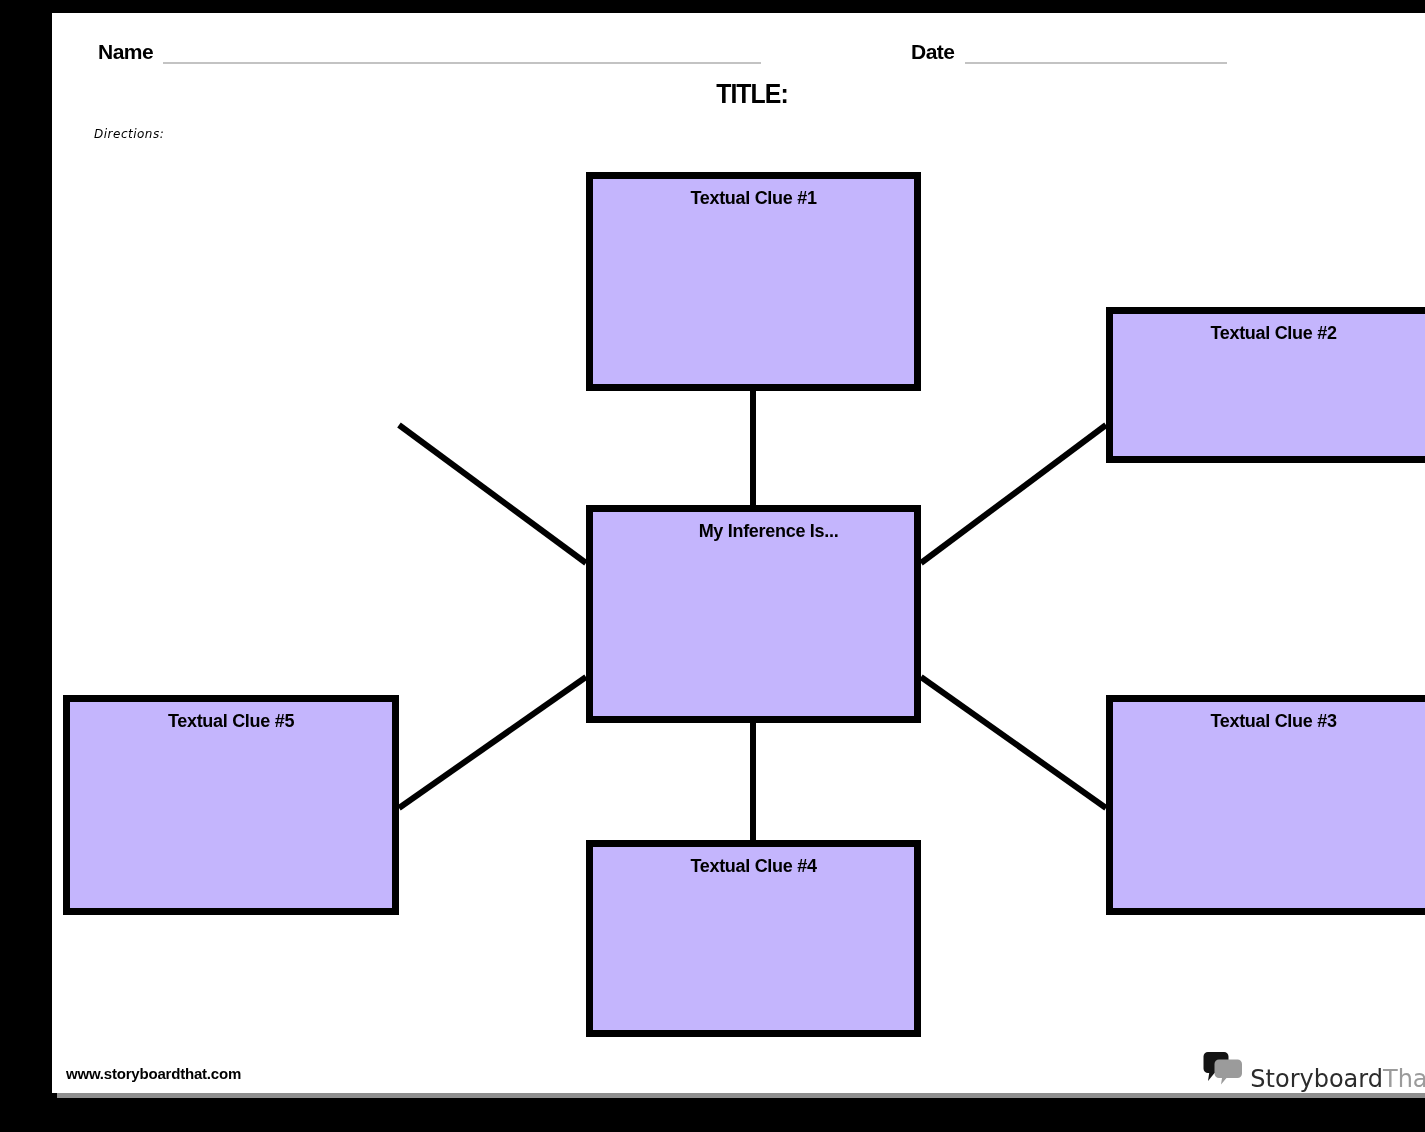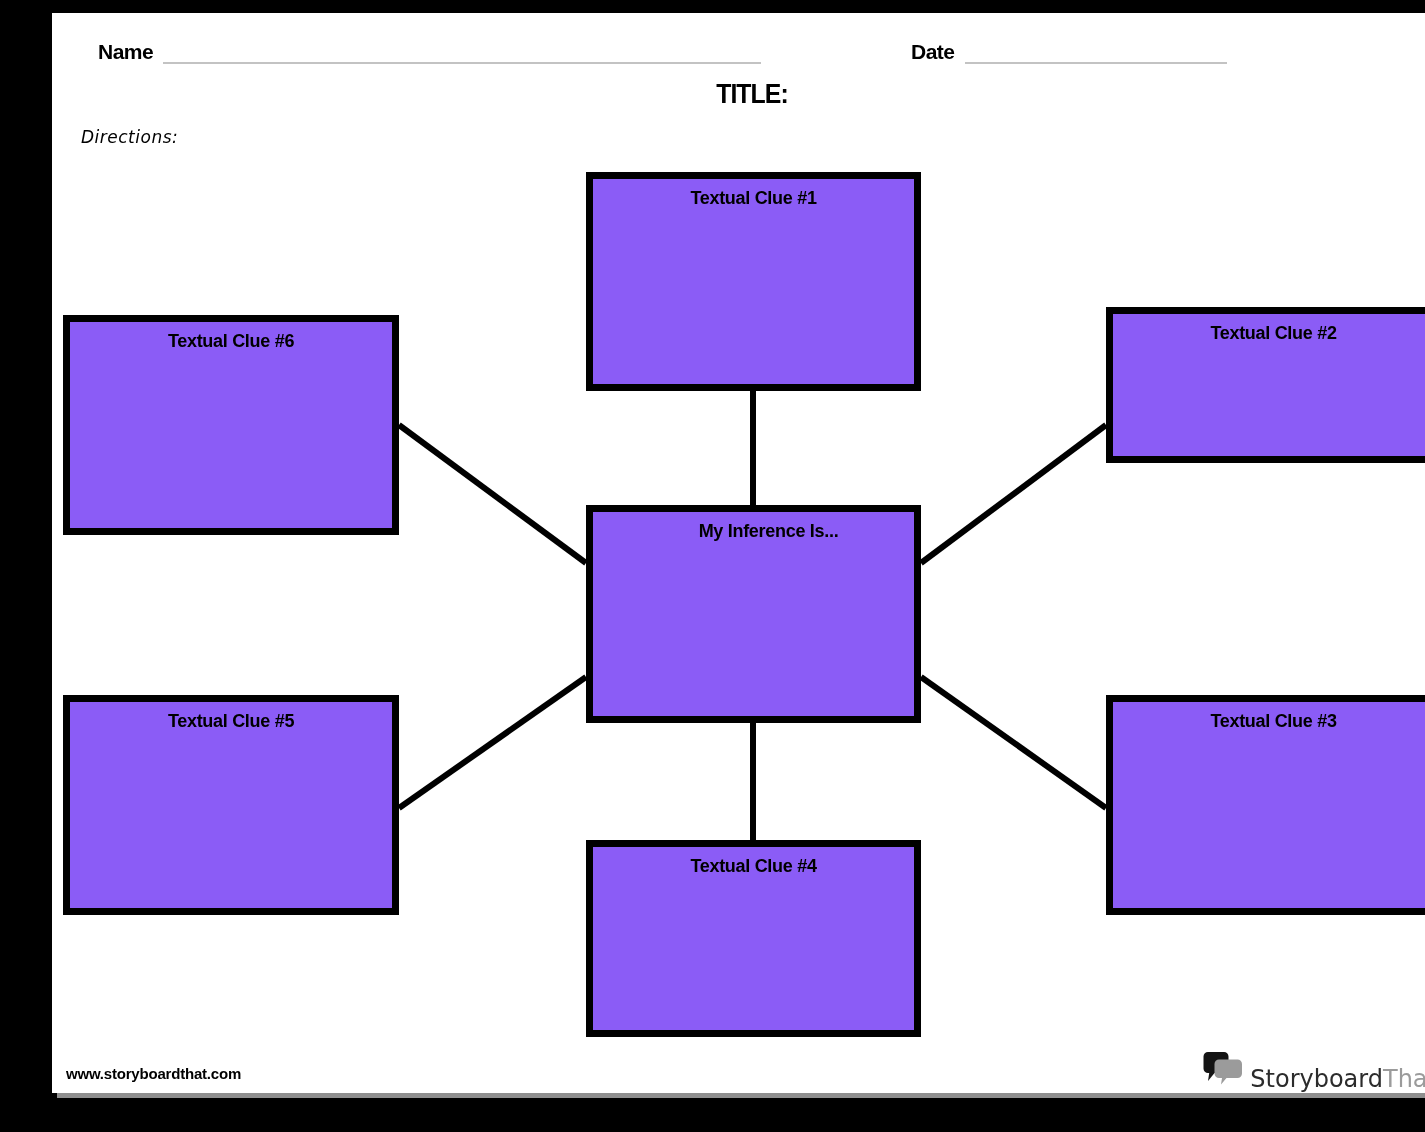--- a/index.html
+++ b/index.html
@@ -54,45 +54,45 @@
     left: 50%;
     transform: translateX(-50%) scaleX(0.92);
     transform-origin: center top;
     font-size: 27px;
     font-weight: bold;
     letter-spacing: -1px;
     white-space: nowrap;
   }
   .directions {
     position: absolute;
-    left: 29px;
+    left: 42px;
     top: 114px;
     font-family: "DejaVu Sans", sans-serif;
     font-style: italic;
-    font-size: 17px;
+    font-size: 12px;
     letter-spacing: 0.5px;
   }
 
   .connectors {
     position: absolute;
     left: 0;
     top: 0;
     width: 1399px;
     height: 1080px;
   }
   .connectors line {
     stroke: #000000;
     stroke-width: 6;
   }
 
   .box {
     position: absolute;
     box-sizing: border-box;
     border: 7px solid #000000;
-    background: #8b5cf6;
+    background: #c4b5fd;
   }
   .box .box-label {
     text-align: center;
     padding-top: 9px;
     font-weight: bold;
     font-size: 18px;
     letter-spacing: -0.3px;
   }
   .box-center { left: 534px; top: 492px; width: 335px; height: 218px; padding-left: 30px; }
   .box-1 { left: 534px; top: 159px; width: 335px; height: 219px; }
@@ -174,23 +174,20 @@
     </div>
 
     <div class="box box-4">
       <div class="box-label">Textual Clue #4</div>
     </div>
 
     <div class="box box-5">
       <div class="box-label">Textual Clue #5</div>
     </div>
 
-    <div class="box box-6">
-      <div class="box-label">Textual Clue #6</div>
-    </div>
 
     <div class="footer-url">www.storyboardthat.com</div>
 
     <div class="logo">
       <span>
         <svg width="40" height="36" viewBox="0 0 40 36">
           <path d="M5 1 h16 a4.5 4.5 0 0 1 4.5 4.5 v12 a4.5 4.5 0 0 1 -4.5 4.5 h-9.5 l-6.5 8 1.2-8 h-1.2 a4.5 4.5 0 0 1 -4.5 -4.5 v-12 a4.5 4.5 0 0 1 4.5 -4.5 z" fill="#141414"></path>
           <path d="M16 8.5 h18.5 a4.5 4.5 0 0 1 4.5 4.5 v9.5 a4.5 4.5 0 0 1 -4.5 4.5 h-11 l-5.5 6.5 1-6.5 h-3 a4.5 4.5 0 0 1 -4.5 -4.5 v-9.5 a4.5 4.5 0 0 1 4.5 -4.5 z" fill="#9b9b9b"></path>
         </svg>
       </span>

